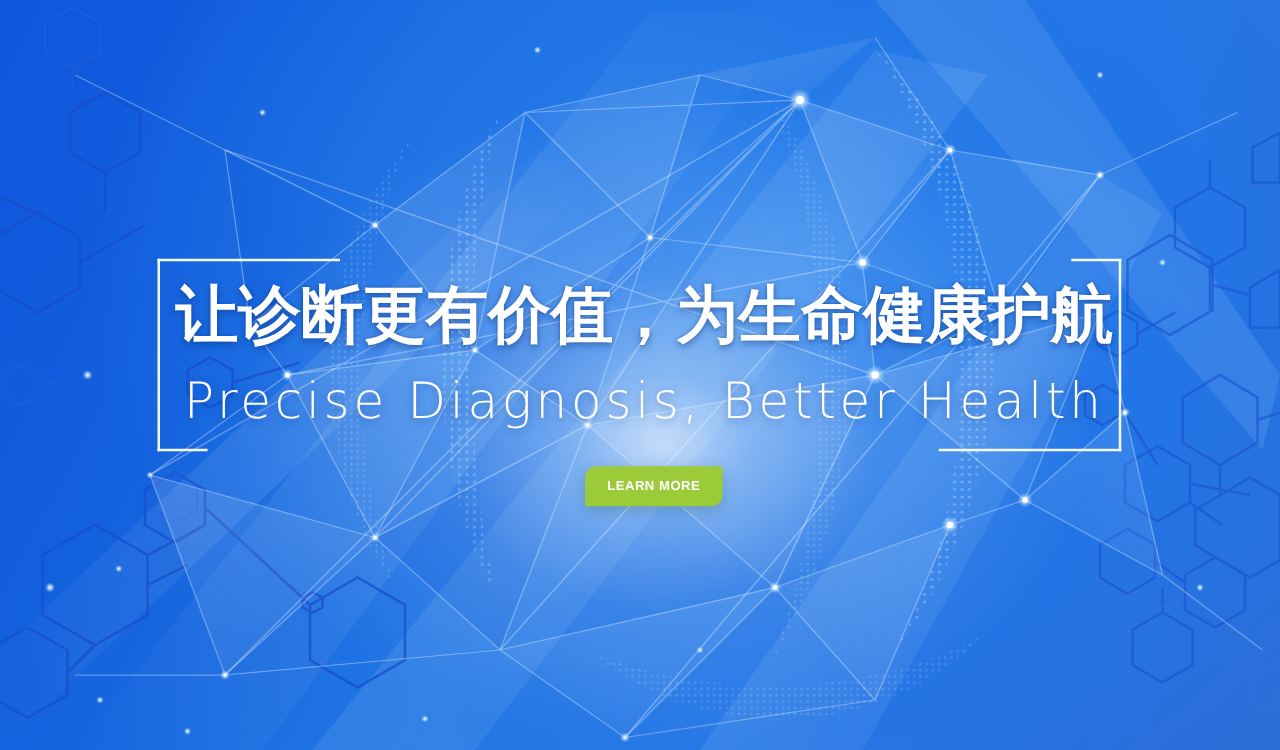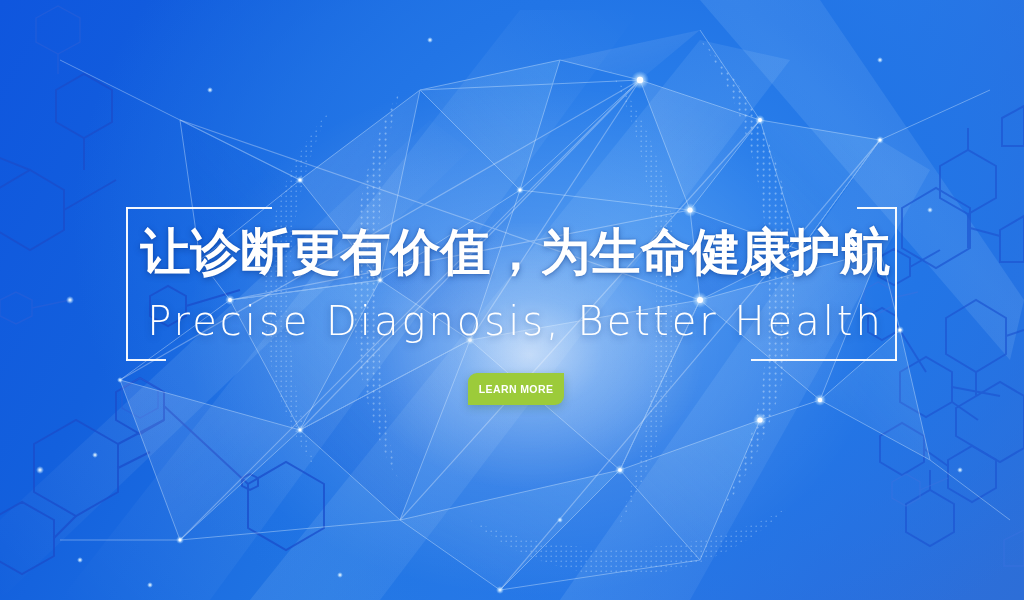--- a/index.html
+++ b/index.html
@@ -73,21 +73,21 @@
     letter-spacing:3.0px;
     line-height:1.1;
     white-space:nowrap;
     text-shadow:0 2px 7px rgba(8,52,128,.45);
   }
 
   
   .cta{
     position:absolute;
     left:468px;top:373px;
-    width:96px;height:32px;
+    width:110px;height:32px;
     display:flex;align-items:center;justify-content:center;
     background:#9ccb3a;
     color:#ffffff;
     font-size:10.5px;
     font-weight:600;
     letter-spacing:.4px;
     border:0;
     border-radius:9px 0 9px 0;
     cursor:pointer;
     box-shadow:0 3px 10px rgba(20,70,20,.22);

